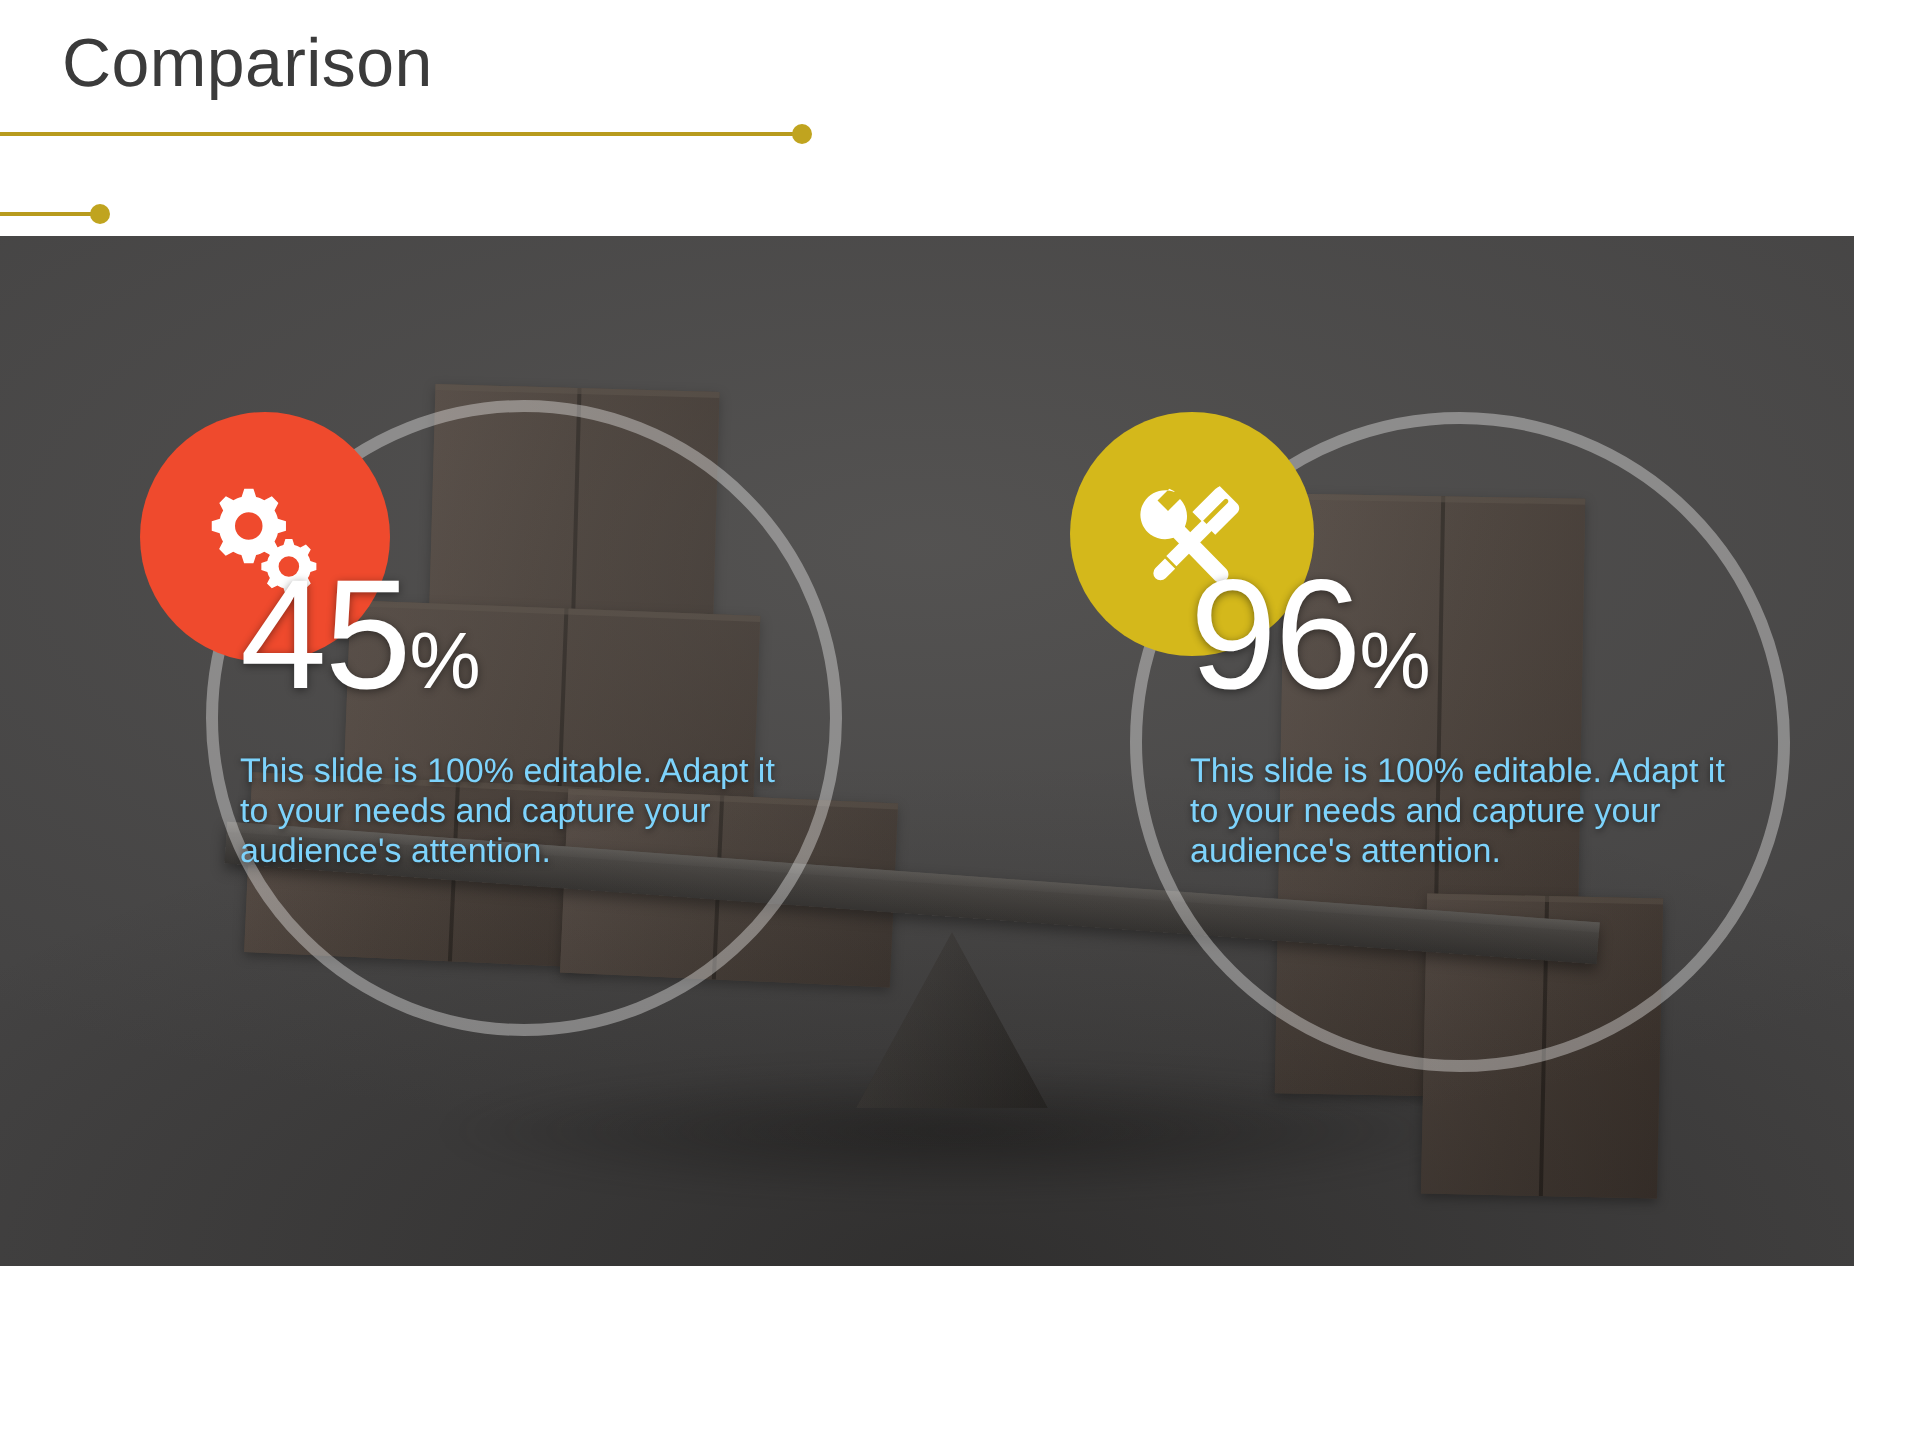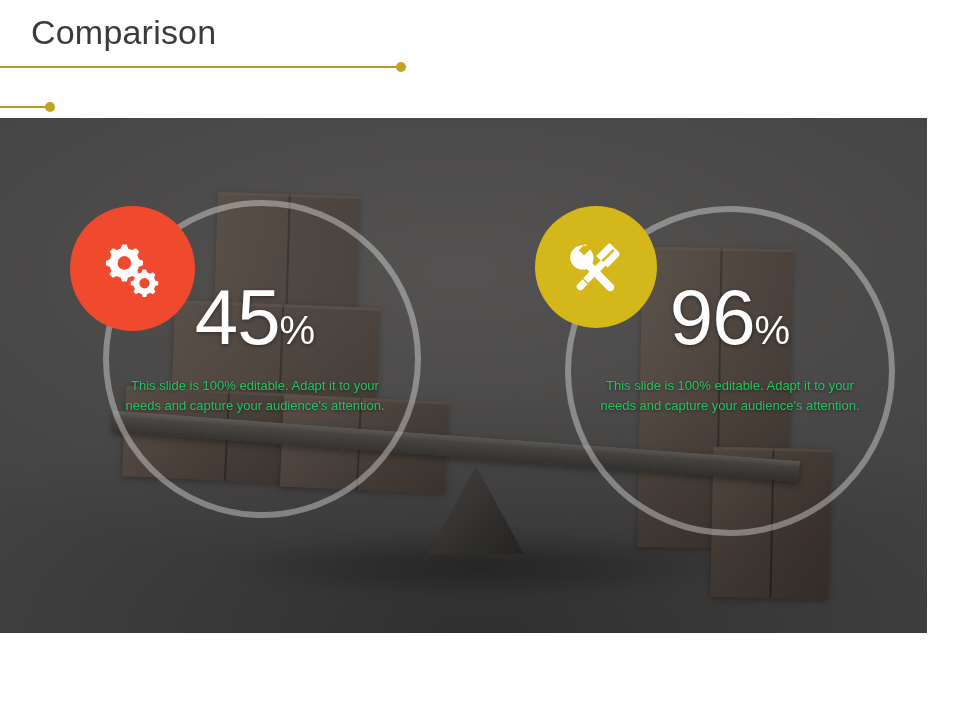--- a/index.html
+++ b/index.html
@@ -173,21 +173,21 @@
     display: flex;
     align-items: center;
     justify-content: center;
   }
   .badge-left  { left: 70px;  top: 88px;  width: 125px; height: 125px; }
   .badge-right { left: 535px; top: 88px;  width: 122px; height: 122px; }
 
   .badge svg { display: block; }
 
   
-  .col { position: absolute; text-align: center; }
+  .col { position: absolute; }
   .col-left  { left: 120px; top: 160px; width: 270px; }
   .col-right { left: 595px; top: 160px; width: 270px; }
 
   .pct {
     color: #ffffff;
     line-height: 1;
     white-space: nowrap;
     text-shadow: 0 1px 4px rgba(0,0,0,0.45);
   }
   .pct-num {
@@ -197,23 +197,23 @@
     vertical-align: baseline;
   }
   .pct-sym {
     font-size: 40px;
     font-weight: 400;
     vertical-align: baseline;
   }
 
   .blurb {
     margin-top: 20px;
-    font-size: 13px;
+    font-size: 17px;
     line-height: 20px;
-    color: #22c55e;
+    color: #7dd3fc;
     text-shadow: 0 1px 3px rgba(0,0,0,0.55);
   }
 </style>
 </head>
 <body>
 
 <div id="slide">
 
   <div class="slide-title">Comparison</div>
 

